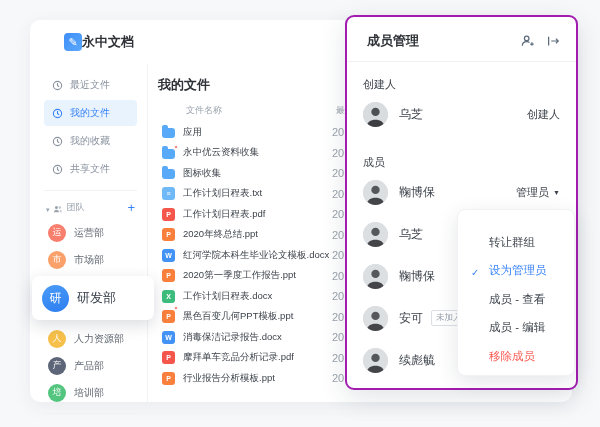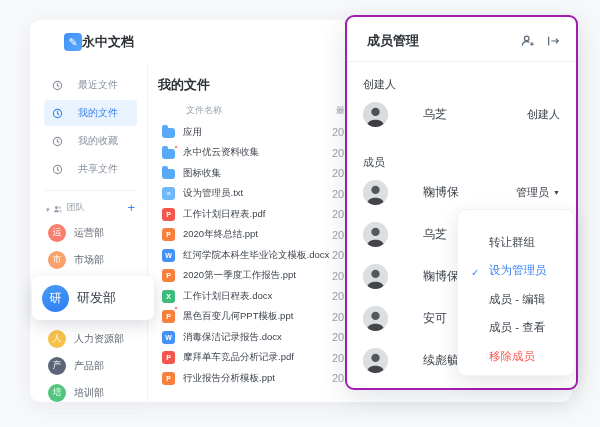--- a/index.html
+++ b/index.html
@@ -9,21 +9,21 @@
   
   .window { position:absolute; left:30px; top:20px; width:542px; height:382px; background:#fff; border-radius:10px; box-shadow:0 4px 18px rgba(40,50,70,.07); }
   .win-header { display:flex; align-items:center; height:44px; padding-left:34px; }
   .logo { width:18px; height:18px; border-radius:4px; background:linear-gradient(135deg,#3e8ef8,#5aa8fb); color:#fff; font-size:11px; display:flex; align-items:center; justify-content:center; }
   .app-title { font-size:13px; font-weight:bold; color:#2f3338; }
 
   .win-body { display:flex; height:338px; }
 
   
   .sidebar { width:118px; border-right:1px solid #f1f2f4; padding:8px 10px 0 14px; position:relative; }
-  .nav-item { display:flex; align-items:center; gap:15px; height:26px; padding:0 8px; border-radius:4px; font-size:10px; color:#8a93a0; margin-bottom:2px; }
+  .nav-item { display:flex; align-items:center; gap:7px; height:26px; padding:0 8px; border-radius:4px; font-size:10px; color:#8a93a0; margin-bottom:2px; }
   .nav-item svg { width:11px; height:11px; flex:none; }
   .nav-item.mod-true { background:#e9f3fe; color:#3984f5; }
   .sb-divider { border-top:1px solid #f1f2f4; margin:8px 0; }
   .teams-header { display:flex; align-items:flex-end; font-size:9px; color:#9aa3ad; padding:2px 2px 6px 2px; }
   .teams-header .caret { font-size:7px; margin-right:3px; color:#9aa3ad; }
   .teams-header svg { width:10px; height:10px; margin-right:4px; }
   .teams-header .add { margin-left:auto; color:#3984f5; font-size:13px; line-height:1; }
   .team-item { display:flex; align-items:center; gap:8px; height:25px; padding-left:4px; font-size:10px; color:#5f6770; margin-bottom:2px; }
   .tavatar { width:18px; height:18px; border-radius:50%; color:#fff; font-size:9px; display:flex; align-items:center; justify-content:center; flex:none; }
   .team-item.mod-true { background:#fff; height:44px; border-radius:7px; box-shadow:0 5px 16px rgba(30,40,60,.16); margin:4px 0 6px -12px; width:122px; padding-left:10px; font-size:13px; color:#39414c; position:relative; z-index:6; }
@@ -50,21 +50,21 @@
   .fdot { position:absolute; top:-4px; right:-3px; width:4px; height:4px; border-radius:50%; background:#f5564c; border:1px solid #fff; }
 
   
   .panel { position:absolute; left:345px; top:15px; width:233px; height:375px; background:#fff; border-radius:9px; border:2px solid #a21caf; box-shadow:0 8px 26px rgba(40,52,70,.13); }
   .panel-header { display:flex; align-items:center; padding:15px 16px 11px 20px; border-bottom:1px solid #f1f2f4; }
   .panel-title { font-size:13px; font-weight:bold; color:#2f3338; }
   .panel-icons { margin-left:auto; display:flex; gap:11px; color:#5c6b7a; }
   .panel-icons svg { width:14px; height:14px; }
   .panel-body { padding:0 16px; }
   .sec-label { font-size:11px; color:#3c434b; margin-top:15px; }
-  .m-row { display:flex; align-items:center; height:40px; margin-top:2px; position:relative;gap:24px; }
+  .m-row { display:flex; align-items:center; height:40px; margin-top:2px; position:relative; }
   .avatar { width:25px; height:25px; border-radius:50%; background:#dfe2e6; overflow:hidden; flex:none; }
   .avatar svg { width:100%; height:100%; }
   .m-name { font-size:12px; color:#3c434b; margin-left:11px; white-space:nowrap; }
   .m-role { margin-left:auto; font-size:11px; color:#3c434b; display:flex; align-items:center; gap:4px; }
   .m-role .caret { font-size:7px; color:#3c434b; }
   .m-badge { margin-left:8px; font-size:8.5px; color:#9aa3ad; border:1px solid #dcdfe4; border-radius:2px; padding:1px 4px; }
 
   
   .menu { position:absolute; left:110px; top:192px; width:118px; background:#fff; border-radius:8px; border:1px solid #f1f2f4; box-shadow:0 6px 20px rgba(40,52,70,.12); padding:11px 0; z-index:10; }
   .menu-item { position:relative; height:28.5px; display:flex; align-items:flex-end; padding-left:31px; font-size:11.5px; color:#3c434b; }
@@ -193,21 +193,21 @@
             </div>
 
             <div class="frow">
               <span class="ficon mod-folder"></span>
               <span class="fname">图标收集</span>
               <span class="fdate">20</span>
             </div>
 
             <div class="frow">
               <span class="ficon mod-txt"></span>
-              <span class="fname">设为管理员.txt</span>
+              <span class="fname">工作计划日程表.txt</span>
               <span class="fdate">20</span>
             </div>
 
             <div class="frow">
               <span class="ficon mod-pdf"></span>
               <span class="fname">工作计划日程表.pdf</span>
               <span class="fdate">20</span>
             </div>
 
             <div class="frow">
@@ -360,28 +360,28 @@
             <span>转让群组</span>
           </div>
 
           <div class="menu-item mod-selected">
             <span class="check">✓</span>
             <span>设为管理员</span>
           </div>
 
           <div class="menu-item mod-default">
 
+            <span>成员 - 查看</span>
+          </div>
+
+          <div class="menu-item mod-default">
+
             <span>成员 - 编辑</span>
           </div>
 
-          <div class="menu-item mod-default">
-
-            <span>成员 - 查看</span>
-          </div>
-
           <div class="menu-item mod-danger">
 
             <span>移除成员</span>
           </div>
         </div>
     </div>
   </div>
 
 </div>
 

